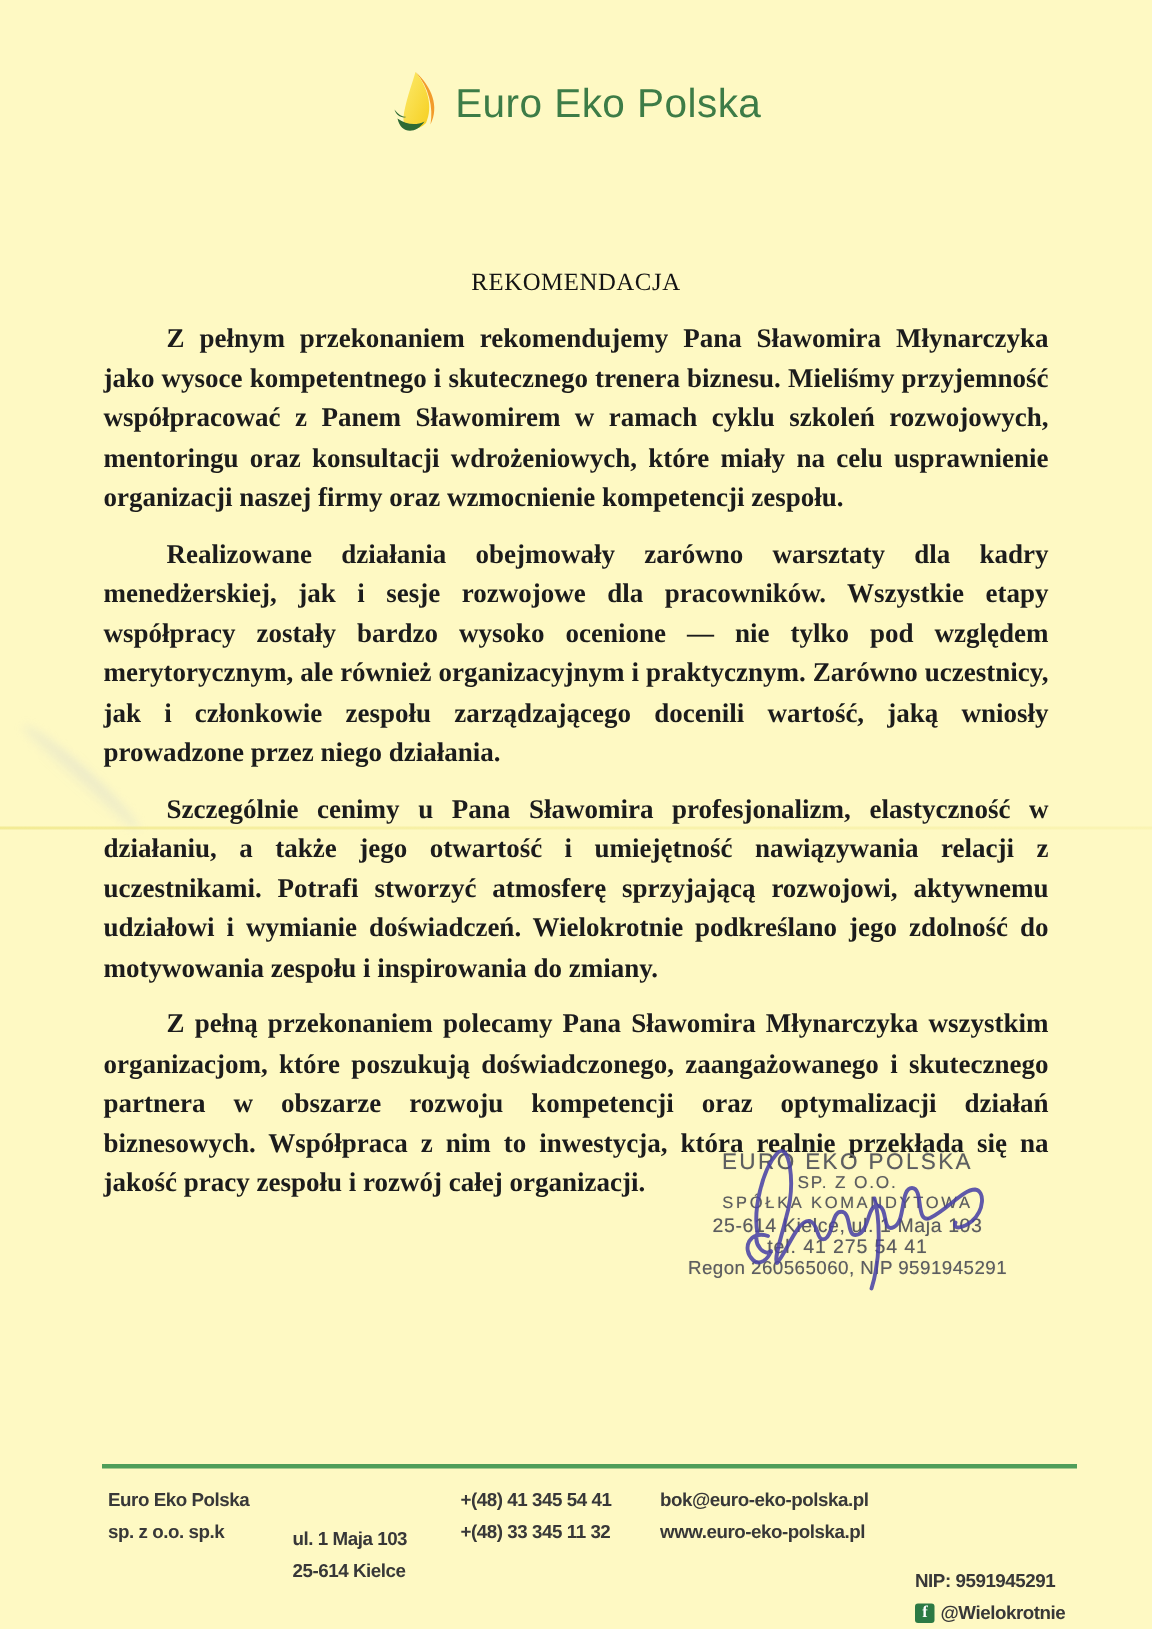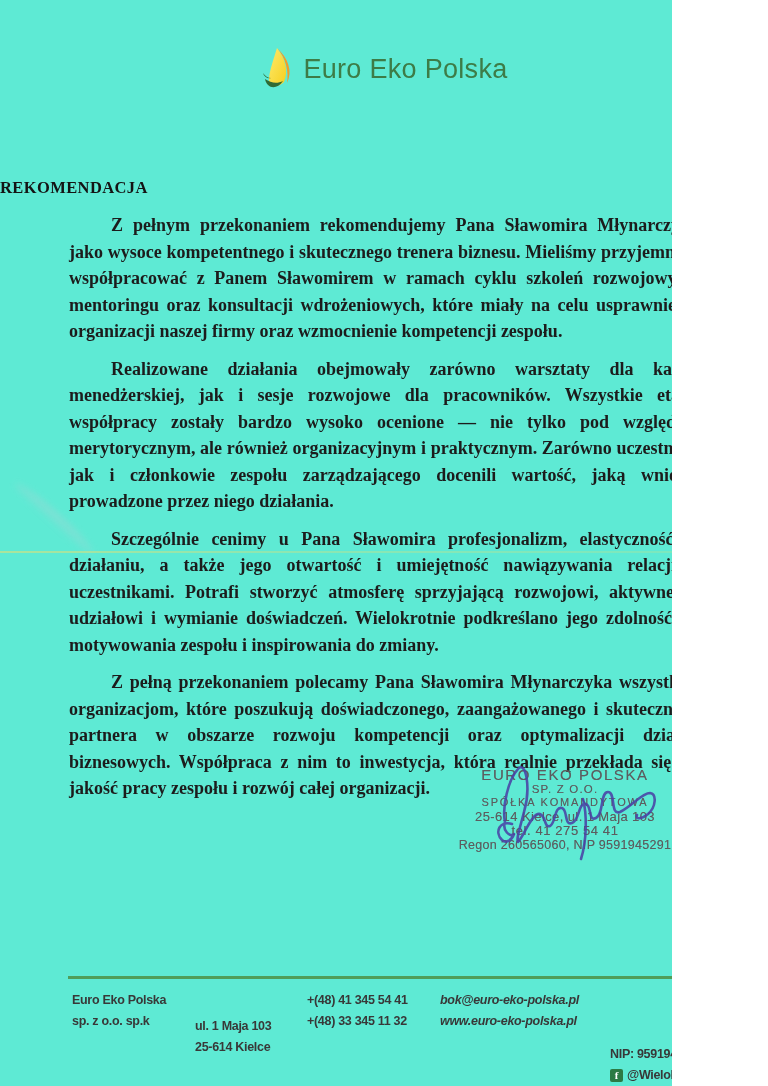--- a/index.html
+++ b/index.html
@@ -1,22 +1,22 @@
 <!DOCTYPE html>
 <html><head>
 <meta charset="utf-8">
 <style>
   * { margin: 0; padding: 0; box-sizing: border-box; }
   html, body { width: 768px; height: 1086px; }
   body { font-family: "Liberation Serif", serif; }
   .page {
     position: relative;
-    width: 672px;
+    width: 768px;
     height: 1086px;
-    background: #5eead4;
+    background: #fef9c3;
     overflow: hidden;
   }
 
   
   .logo {
     position: absolute;
     top: 46px;
     left: 0;
     width: 768px;
     display: flex;
@@ -32,23 +32,23 @@
     letter-spacing: 0.3px;
     color: #3d7c47;
   }
 
   
   .doc-title {
     position: absolute;
     top: 178px;
     left: 0;
     width: 768px;
-    text-align: left;
+    text-align: center;
     font-size: 16.5px;
-    font-weight: 700;
+    font-weight: 400;
     letter-spacing: 0.4px;
     color: #141414;
   }
 
   
   .body-text {
     position: absolute;
     top: 212px;
     left: 69px;
     width: 630px;
@@ -102,21 +102,21 @@
     font-size: 12.5px;
     font-weight: 700;
     letter-spacing: -0.3px;
     color: #383838;
     line-height: 21px;
     white-space: nowrap;
   }
   .fc1 { top: 990px; left: 72px; }
   .fc2 { top: 990px; left: 195px; margin-top: 26px; }
   .fc3 { top: 990px; left: 307px; }
-  .fc4 { top: 990px; left: 440px; font-style: italic; }
+  .fc4 { top: 990px; left: 440px; }
   .fc5 { top: 1044px; left: 610px; }
   .fb-row { display: flex; align-items: center; gap: 4px; }
   .fb-icon {
     width: 13px; height: 13px;
     background: #2c7a44;
     border-radius: 2px;
     color: #ffffff;
     font-size: 11px;
     font-weight: 700;
     display: inline-flex;

